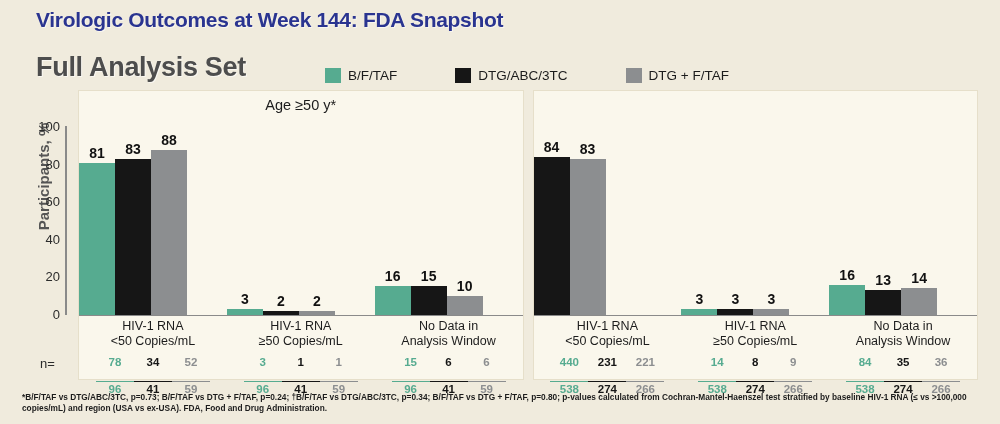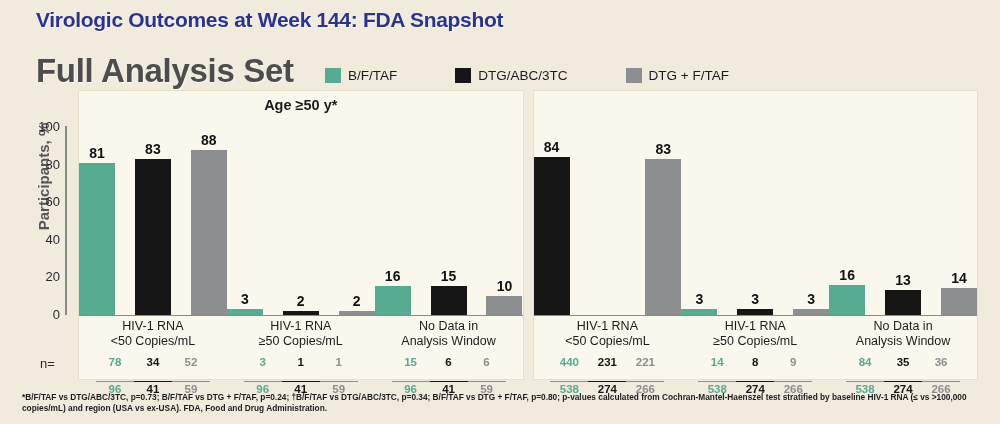--- a/index.html
+++ b/index.html
@@ -13,21 +13,21 @@
 
   
   .title {
     position: absolute; left: 36px; top: 8px;
     font-size: 21px; font-weight: bold; color: #2a3490;
     letter-spacing: -0.3px; white-space: nowrap;
     text-shadow: 1px 1px 0 rgba(255,255,255,.55);
   }
   .subtitle {
     position: absolute; left: 36px; top: 52px;
-    font-size: 33px; font-weight: bold; color: #4d4d4d;
+    font-size: 27px; font-weight: bold; color: #4d4d4d;
     letter-spacing: -0.3px; white-space: nowrap;
     text-shadow: 1px 1px 0 rgba(255,255,255,.6);
   }
 
   
   .legend { position: absolute; left: 325px; top: 68px; display: flex; align-items: center; }
   .legend-item { display: flex; align-items: center; margin-right: 58px; }
   .legend-swatch { width: 16px; height: 15px; margin-right: 7px; display: inline-block; }
   .legend-label { font-size: 13.5px; color: #1c1c1c; white-space: nowrap; }
 
@@ -42,27 +42,27 @@
            transform: translateY(-50%); white-space: nowrap; }
   .ytick-mark { position: absolute; left: 61px; width: 5px; height: 1px; background: #8a8a8a;
                 transform: translateY(-0.5px); }
   .yaxis-line { position: absolute; left: 65px; top: 126px; width: 1.5px; height: 189px; background: #8a8a8a; }
 
   
   .panels { position: absolute; left: 78px; top: 90px; width: 900px; height: 290px; display: flex; gap: 9px; }
   .panel { position: relative; flex: 1; background: #faf7ec; border: 1px solid #e6dfca; }
   .panel-title {
     position: absolute; top: 6px; left: 0; right: 0; text-align: center;
-    font-size: 14.5px; font-weight: bold; color: #1c1c1c;
+    font-size: 14.5px; font-weight: normal; color: #1c1c1c;
   }
   .plot { position: absolute; left: 0; right: 0; top: 36px; height: 189px; }
   .baseline { position: absolute; left: 0; right: 0; bottom: 0; height: 1.5px; background: #8a8a8a; }
 
   .groups { position: absolute; left: 0; right: 0; top: 0; bottom: 1.5px; display: flex; }
-  .group { flex: 1; position: relative; display: flex; align-items: flex-end; justify-content: space-between; }
+  .group { flex: 1; position: relative; display: flex; align-items: flex-end; justify-content: flex-start; }
   .bar-wrap { position: relative; width: 36px; height: 100%; display: flex; align-items: flex-end; }
   .bar { width: 100%; }
   .bar-value {
     position: absolute; left: 0; right: 0; text-align: center;
     font-size: 14px; font-weight: bold; color: #111; white-space: nowrap;
   }
 
   
   .cats { position: absolute; left: 0; right: 0; top: 228px; display: flex; }
   .cat { flex: 1; text-align: center; font-size: 12.5px; color: #1c1c1c; line-height: 15px; }

